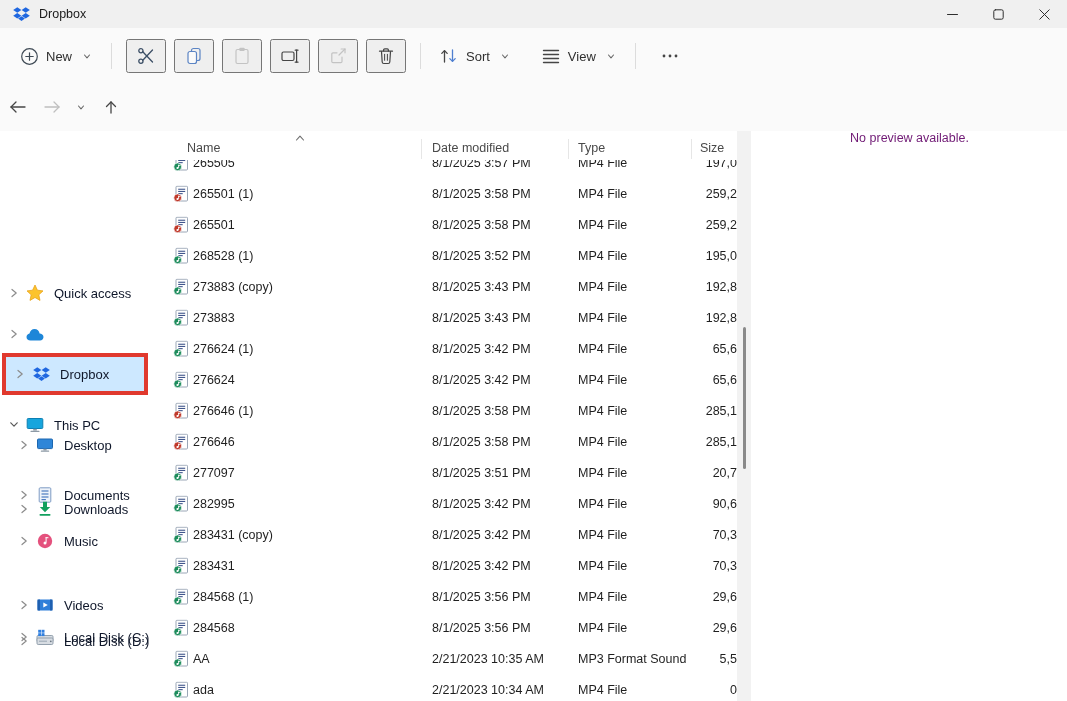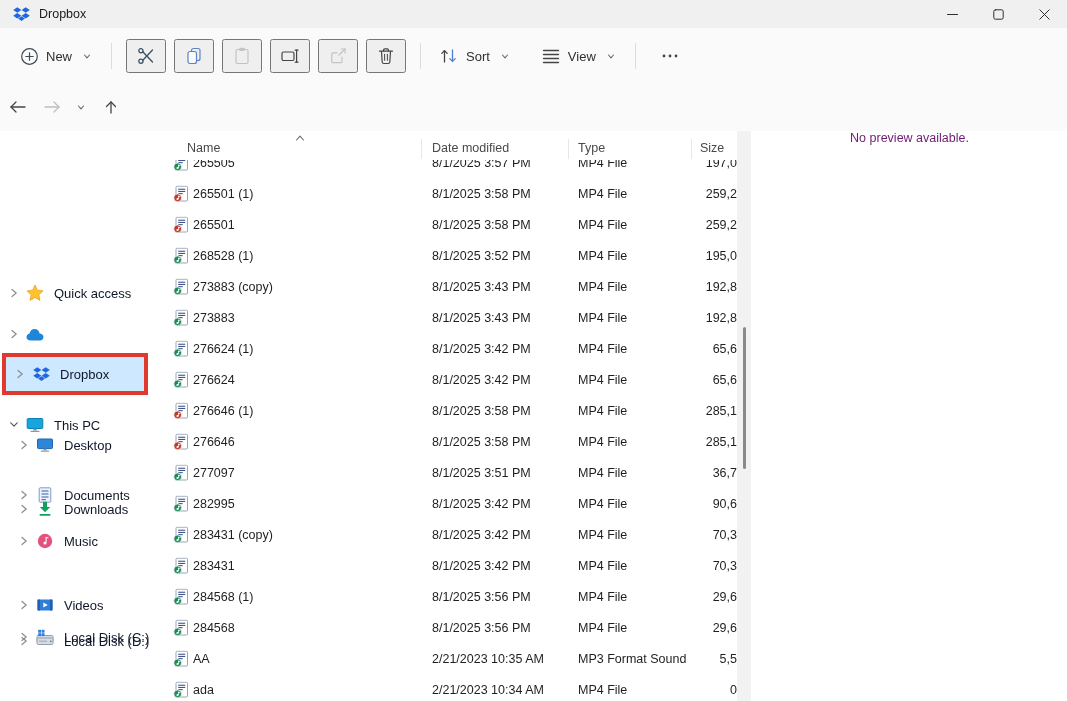--- a/index.html
+++ b/index.html
@@ -701,21 +701,21 @@
   <rect x="5.2" y="7.6" width="4.5" height="1.1" fill="#41568c"></rect>
   <circle cx="4.7" cy="12.3" r="3.9" fill="#1d8c5c" stroke="#fff" stroke-width="0.7"></circle>
   <rect x="5.2" y="10.3" width="0.9" height="3.1" fill="#fff"></rect>
                 <circle cx="4.5" cy="13.5" r="1.1" fill="#fff"></circle>
   <rect x="5.2" y="10.3" width="2.2" height="0.9" fill="#fff"></rect>
               </svg>
             </span>
             <span class="f-name">277097</span>
             <span class="f-date">8/1/2025 3:51 PM</span>
             <span class="f-type">MP4 File</span>
-            <span class="f-size">36,7</span>
+            <span class="f-size">20,7</span>
           </div>
           <div class="frow">
             <span class="f-ico">
               <svg width="16" height="17" viewBox="0 0 16 17">
   <rect x="3" y="0.7" width="11.5" height="14.8" rx="1" fill="#fff" stroke="#9aa6b6"></rect>
   <rect x="5.2" y="3.2" width="7" height="1.1" fill="#41568c"></rect>
                 <rect x="5.2" y="5.4" width="7" height="1.1" fill="#41568c"></rect>
   <rect x="5.2" y="7.6" width="4.5" height="1.1" fill="#41568c"></rect>
   <circle cx="4.7" cy="12.3" r="3.9" fill="#1d8c5c" stroke="#fff" stroke-width="0.7"></circle>
   <rect x="5.2" y="10.3" width="0.9" height="3.1" fill="#fff"></rect>

